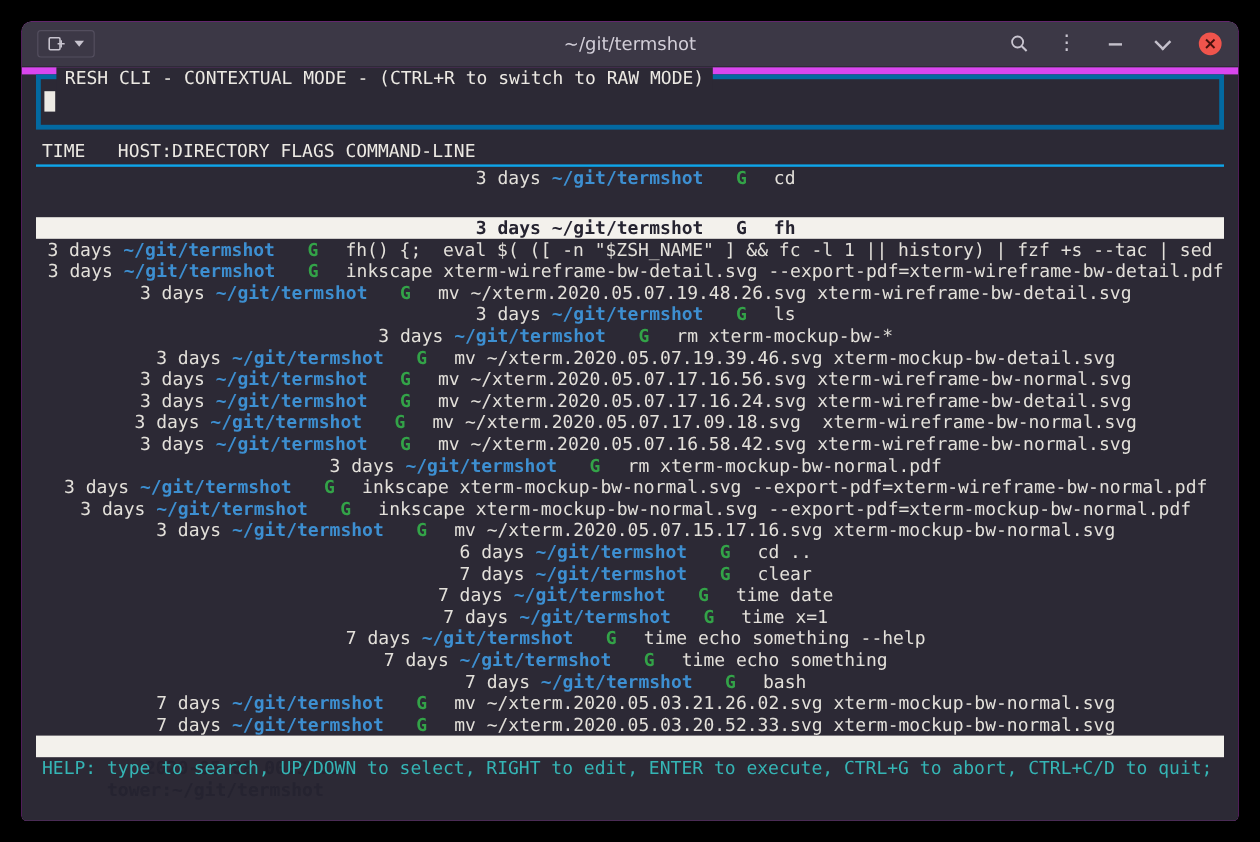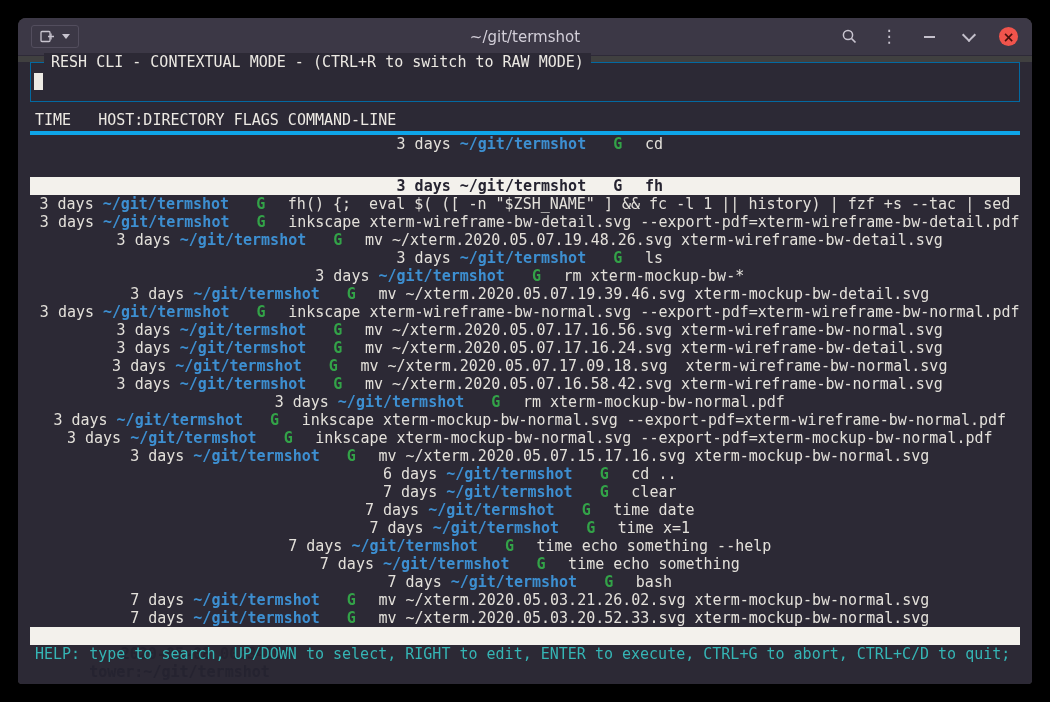--- a/index.html
+++ b/index.html
@@ -2,21 +2,21 @@
 <html><head>
 <meta charset="utf-8">
 <style>
   html,body{margin:0;padding:0;}
   body{
     width:1050px;height:702px;background:#000;overflow:hidden;position:relative;
     font-family:"DejaVu Sans Mono",monospace;
   }
   .window{
     position:absolute;left:18px;top:18px;width:1014px;height:666px;
-    border-radius:8px 8px 4px 4px;overflow:hidden;background:#404040;
+    border-radius:8px 8px 4px 4px;overflow:hidden;background:#d946ef;
   }
   
   .titlebar{
     height:37px;background:#3c3846;border-bottom:1px solid #2e2a38;
     display:flex;align-items:center;position:relative;
     font-family:"DejaVu Sans",sans-serif;
   }
   .tb-left{display:flex;align-items:center;margin-left:13px;z-index:2;}
   .newtab{
     display:flex;align-items:center;gap:8px;background:none;
@@ -35,28 +35,28 @@
   .closebtn{
     width:19px;height:19px;border-radius:50%;background:#f0544c;color:#47110d;
     font-size:14px;font-weight:bold;display:flex;align-items:center;justify-content:center;
     line-height:1;cursor:default;
   }
   
   .term{
     height:628px;background:#2c2935;color:#e3e0da;font-size:15px;
     padding:0 12px;box-sizing:border-box;position:relative;
   }
-  .modebox{margin-top:6px;height:38px;border:1px solid #0369a1;position:relative;}
+  .modebox{margin-top:6px;height:38px;border:4px solid #0369a1;position:relative;}
   .legend{
     position:absolute;top:-10px;left:13px;background:#2c2935;padding:0 7px;
     color:#ece9e3;white-space:pre;line-height:19px;
   }
   .cursor{position:absolute;left:3px;top:10px;width:9px;height:17px;background:#edeae4;}
   .header{
-    margin-top:9px;height:20px;line-height:19px;border-bottom:4px solid #0ea5e9;
+    margin-top:9px;height:20px;line-height:19px;border-bottom:2px solid #0ea5e9;
     padding-left:5px;white-space:pre;color:#ece9e3;
   }
   .rows{}
   .hrow{height:18px;line-height:18px;white-space:pre;overflow:hidden;padding-left:5px;color:#e3e0da;text-align:center;}
   .hrow.selected{background:#f3f1ec;color:#252330;font-weight:bold;margin-top:24px;}
   .c-time{display:inline-block;width:7ch;}
   .c-dir{display:inline-block;width:15ch;color:#3d8fd1;font-weight:bold;}
   .c-flag{display:inline-block;width:6ch;color:#33a348;font-weight:bold;}
   .hrow.selected .c-dir,.hrow.selected .c-flag{color:#252330;}
   .statusbar{
@@ -118,21 +118,20 @@
 
     <div class="rows">
         <div class="hrow"><span class="c-time">3 days</span><span class="c-dir">~/git/termshot</span><span class="c-flag">G</span><span class="c-cmd">cd</span></div>
         <div class="hrow selected"><span class="c-time">3 days</span><span class="c-dir">~/git/termshot</span><span class="c-flag">G</span><span class="c-cmd">fh</span></div>
         <div class="hrow"><span class="c-time">3 days</span><span class="c-dir">~/git/termshot</span><span class="c-flag">G</span><span class="c-cmd">fh() {;  eval $( ([ -n "$ZSH_NAME" ] &amp;&amp; fc -l 1 || history) | fzf +s --tac | sed -r</span></div>
         <div class="hrow"><span class="c-time">3 days</span><span class="c-dir">~/git/termshot</span><span class="c-flag">G</span><span class="c-cmd">inkscape xterm-wireframe-bw-detail.svg --export-pdf=xterm-wireframe-bw-detail.pdf</span></div>
         <div class="hrow"><span class="c-time">3 days</span><span class="c-dir">~/git/termshot</span><span class="c-flag">G</span><span class="c-cmd">mv ~/xterm.2020.05.07.19.48.26.svg xterm-wireframe-bw-detail.svg</span></div>
         <div class="hrow"><span class="c-time">3 days</span><span class="c-dir">~/git/termshot</span><span class="c-flag">G</span><span class="c-cmd">ls</span></div>
         <div class="hrow"><span class="c-time">3 days</span><span class="c-dir">~/git/termshot</span><span class="c-flag">G</span><span class="c-cmd">rm xterm-mockup-bw-*</span></div>
         <div class="hrow"><span class="c-time">3 days</span><span class="c-dir">~/git/termshot</span><span class="c-flag">G</span><span class="c-cmd">mv ~/xterm.2020.05.07.19.39.46.svg xterm-mockup-bw-detail.svg</span></div>
-        <div class="hrow"><span class="c-time">3 days</span><span class="c-dir">~/git/termshot</span><span class="c-flag">G</span><span class="c-cmd">inkscape xterm-wireframe-bw-normal.svg --export-pdf=xterm-wireframe-bw-normal.pdf</span></div>
         <div class="hrow"><span class="c-time">3 days</span><span class="c-dir">~/git/termshot</span><span class="c-flag">G</span><span class="c-cmd">mv ~/xterm.2020.05.07.17.16.56.svg xterm-wireframe-bw-normal.svg</span></div>
         <div class="hrow"><span class="c-time">3 days</span><span class="c-dir">~/git/termshot</span><span class="c-flag">G</span><span class="c-cmd">mv ~/xterm.2020.05.07.17.16.24.svg xterm-wireframe-bw-detail.svg</span></div>
         <div class="hrow"><span class="c-time">3 days</span><span class="c-dir">~/git/termshot</span><span class="c-flag">G</span><span class="c-cmd">mv ~/xterm.2020.05.07.17.09.18.svg  xterm-wireframe-bw-normal.svg</span></div>
         <div class="hrow"><span class="c-time">3 days</span><span class="c-dir">~/git/termshot</span><span class="c-flag">G</span><span class="c-cmd">mv ~/xterm.2020.05.07.16.58.42.svg xterm-wireframe-bw-normal.svg</span></div>
         <div class="hrow"><span class="c-time">3 days</span><span class="c-dir">~/git/termshot</span><span class="c-flag">G</span><span class="c-cmd">rm xterm-mockup-bw-normal.pdf</span></div>
         <div class="hrow"><span class="c-time">3 days</span><span class="c-dir">~/git/termshot</span><span class="c-flag">G</span><span class="c-cmd">inkscape xterm-mockup-bw-normal.svg --export-pdf=xterm-wireframe-bw-normal.pdf</span></div>
         <div class="hrow"><span class="c-time">3 days</span><span class="c-dir">~/git/termshot</span><span class="c-flag">G</span><span class="c-cmd">inkscape xterm-mockup-bw-normal.svg --export-pdf=xterm-mockup-bw-normal.pdf</span></div>
         <div class="hrow"><span class="c-time">3 days</span><span class="c-dir">~/git/termshot</span><span class="c-flag">G</span><span class="c-cmd">mv ~/xterm.2020.05.07.15.17.16.svg xterm-mockup-bw-normal.svg</span></div>
         <div class="hrow"><span class="c-time">6 days</span><span class="c-dir">~/git/termshot</span><span class="c-flag">G</span><span class="c-cmd">cd ..</span></div>
         <div class="hrow"><span class="c-time">7 days</span><span class="c-dir">~/git/termshot</span><span class="c-flag">G</span><span class="c-cmd">clear</span></div>

